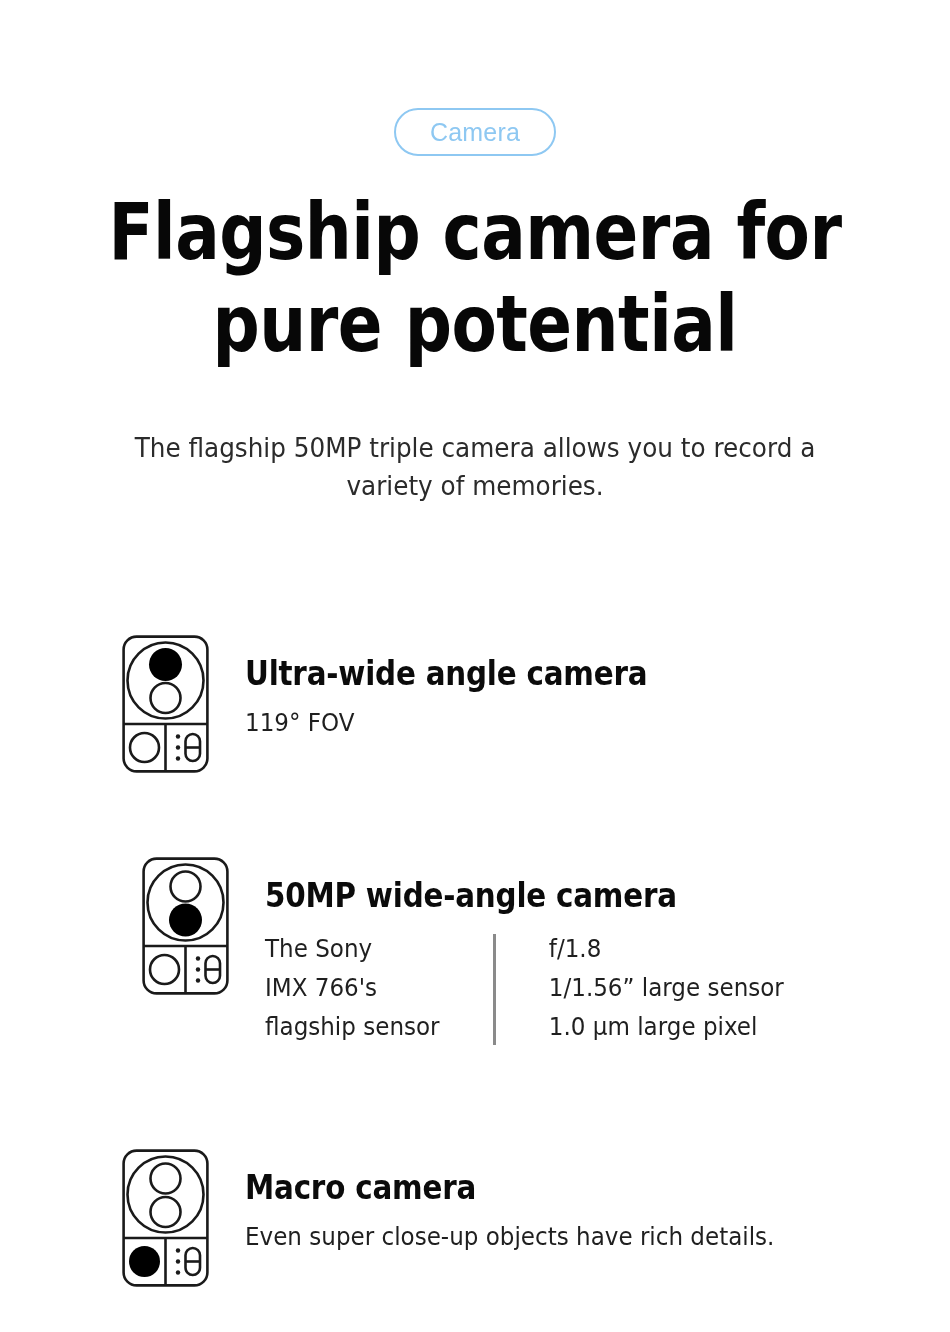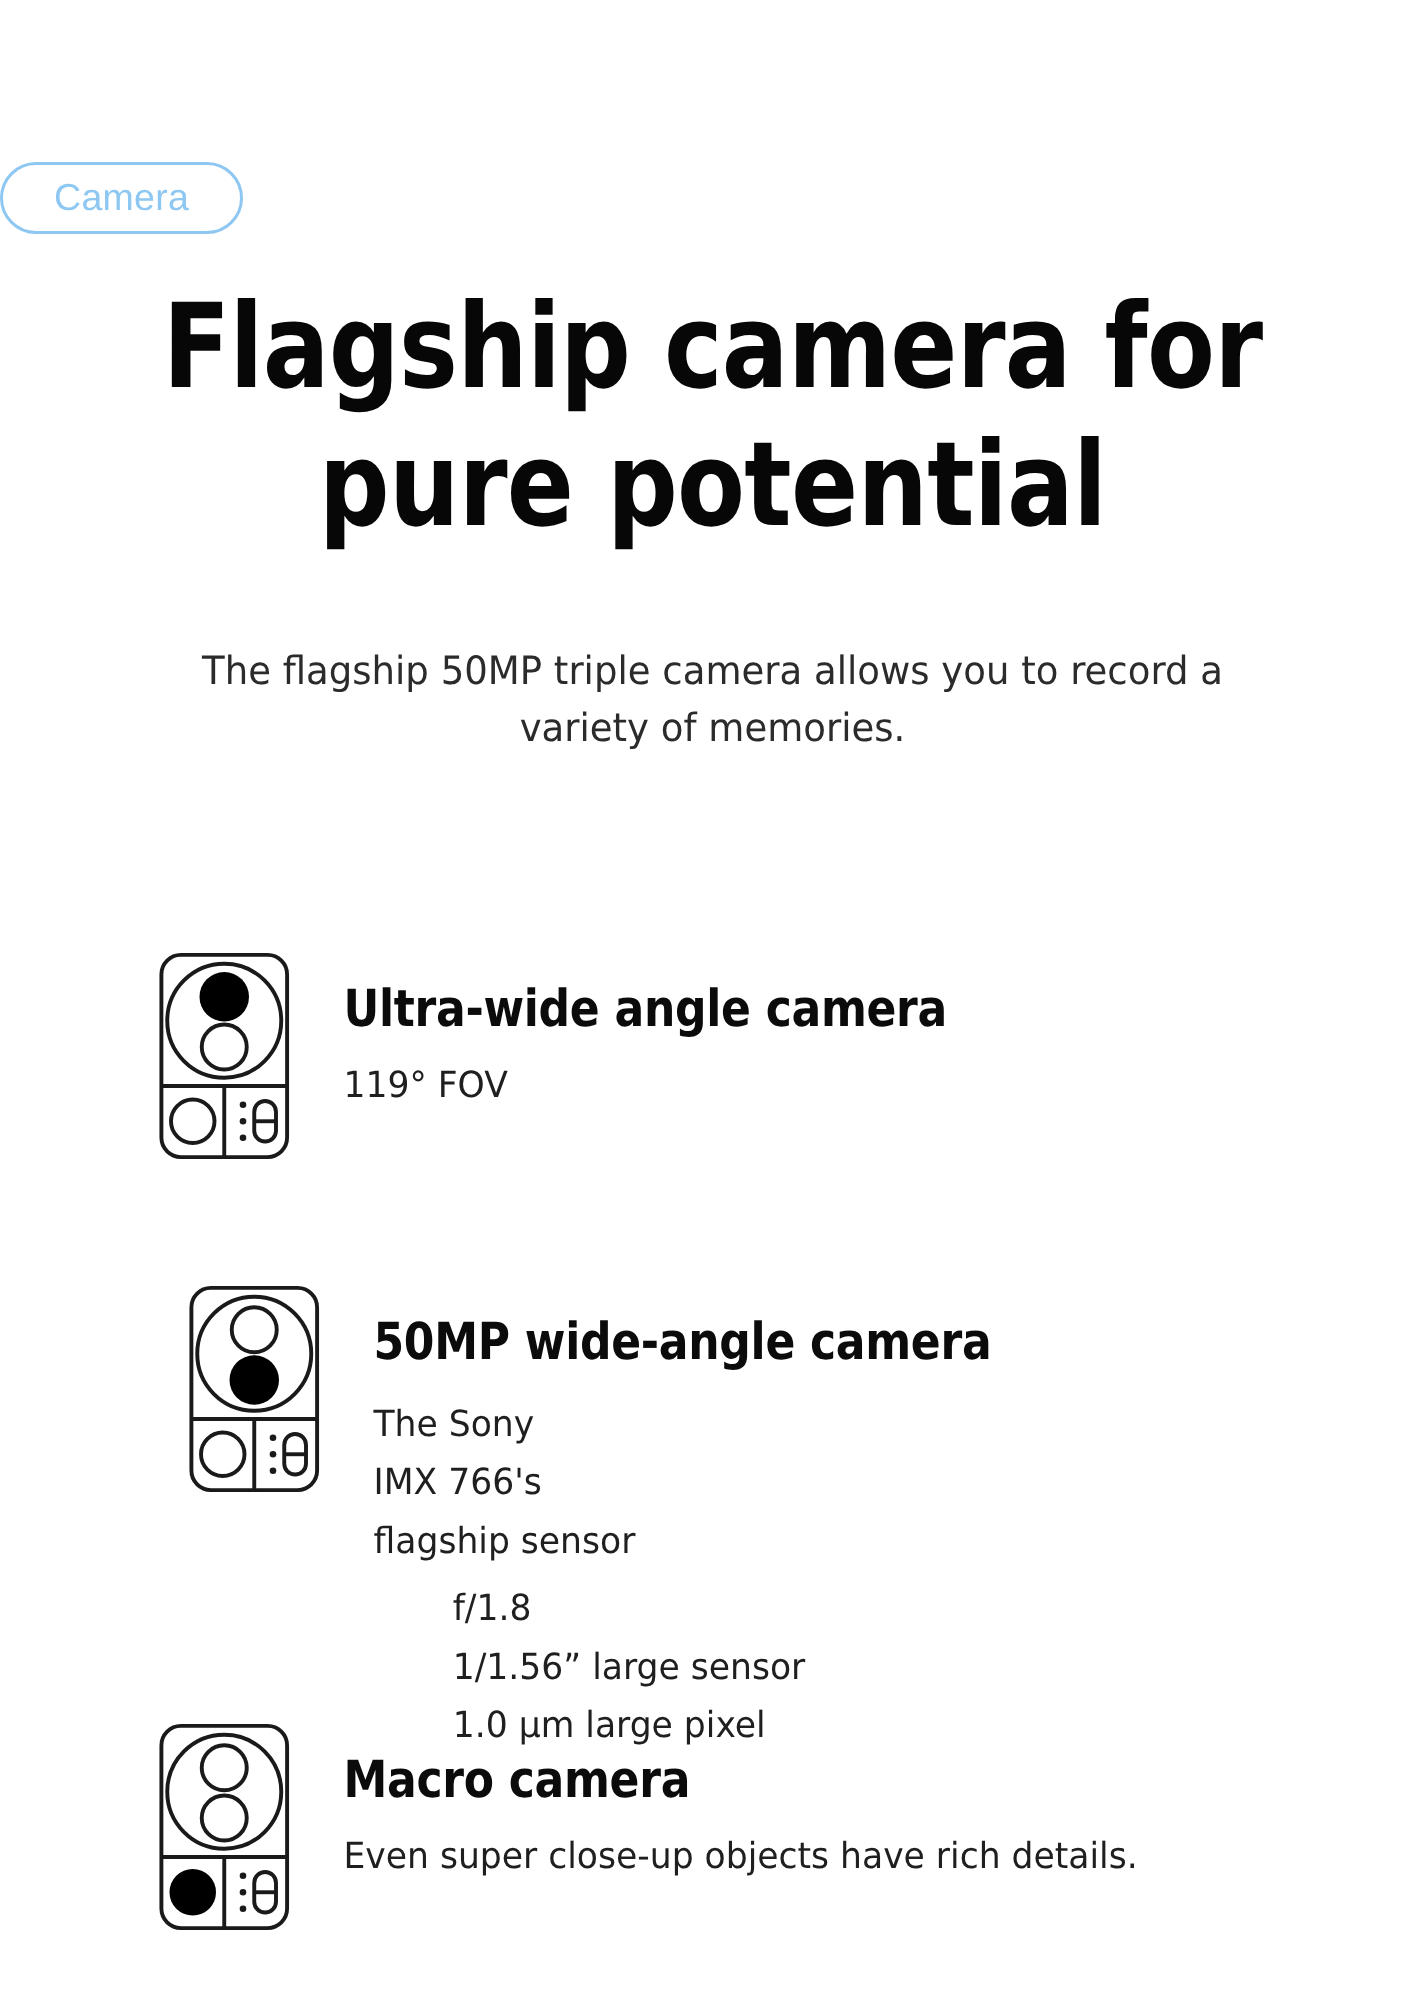--- a/index.html
+++ b/index.html
@@ -16,20 +16,21 @@
     position: relative;
     overflow: hidden;
   }
 
   
   .badge-row {
     position: absolute;
     left: 0; right: 0;
     top: 108px;
     display: flex;
+    justify-content: center;
   }
   .badge {
     display: inline-flex;
     align-items: center;
     justify-content: center;
     height: 48px;
     padding: 0 34px;
     border: 2px solid #8ec8f2;
     border-radius: 24px;
     color: #8ec8f2;
@@ -66,21 +67,21 @@
     font-size: 26px;
     line-height: 1.45;
     color: #2b2b2b;
     font-weight: 400;
     transform: scaleX(0.95);
   }
 
   
   .feature {
     position: absolute;
-    left: 106px;
+    left: 122px;
     right: 40px;
     display: block;
   }
   #feature-0 { top: 635px; }
   #feature-1 { top: 857px; margin-left: 20px; }
   #feature-2 { top: 1149px; }
 
   .feature-inner {
     display: flex;
     align-items: flex-start;
@@ -114,21 +115,20 @@
     font-weight: 400;
     transform: scaleX(0.96);
     transform-origin: left center;
   }
 
   
   .spec-cols {
     margin-top: 16px;
     display: flex;
     align-items: stretch;
-    flex-direction: column;
   }
   .spec-col {
     font-size: 24px;
     line-height: 1.62;
     color: #1f1f1f;
     white-space: pre-line;
     transform: scaleX(0.96);
     transform-origin: left center;
   }
   .spec-col-left  { width: 228px; flex: 0 0 auto; }

